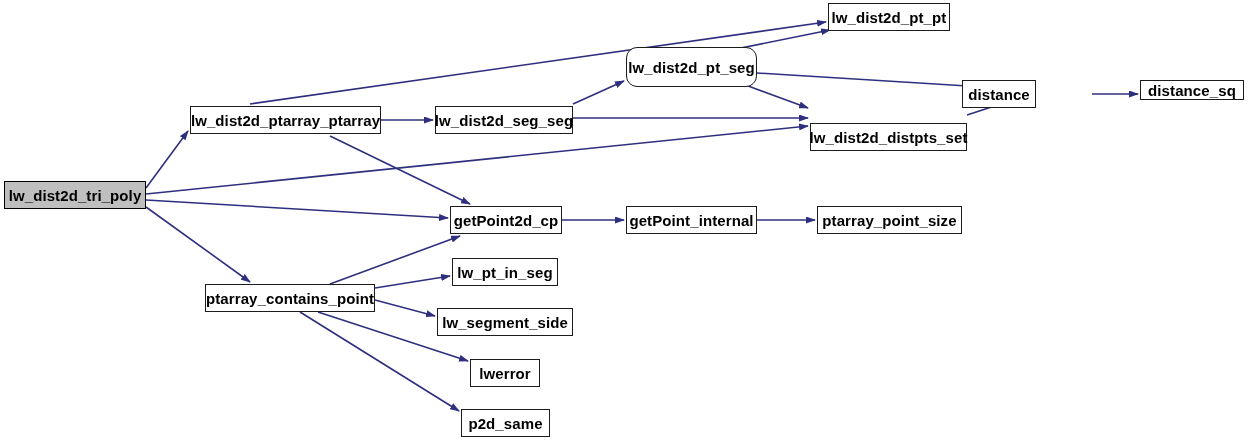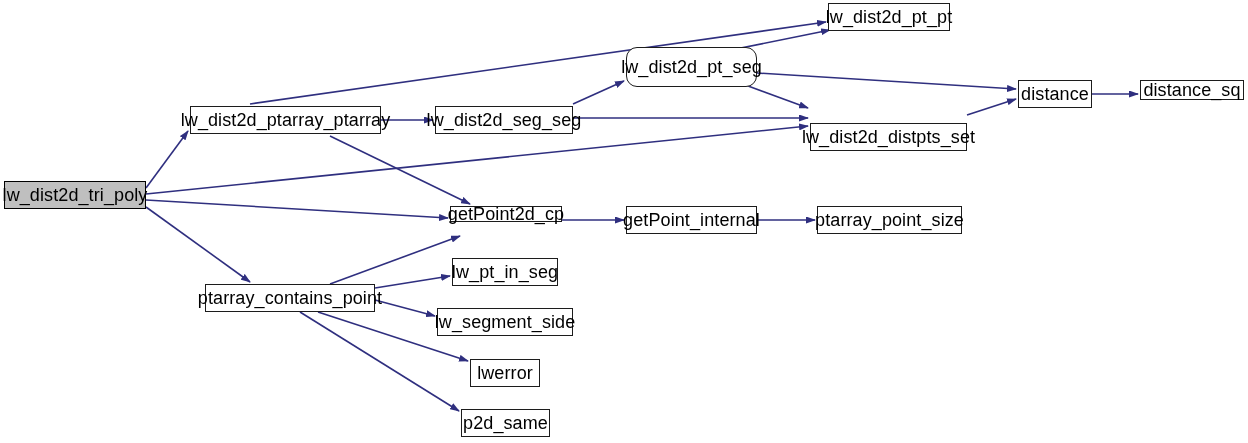--- a/index.html
+++ b/index.html
@@ -24,28 +24,29 @@
     width: 1248px;
     height: 443px;
     pointer-events: none;
   }
   .gnode {
     position: absolute;
     box-sizing: border-box;
     border: 1px solid #1c1c1c;
     background: #ffffff;
     color: #000000;
-    font-size: 18px;
+    font-size: 15px;
     line-height: 1;
     display: flex;
     align-items: center;
     justify-content: center;
     white-space: nowrap;
     letter-spacing: 0.1px;
     z-index: 5;
+    font-weight: bold;
   }
   .gnode.root {
     background: #bfbfbf;
     border-color: #000000;
   }
   .gnode-label {
     display: block;
     pointer-events: none;
   }
 </style>
@@ -95,27 +96,27 @@
       </div>
       <div class="gnode" style="left: 626px; top: 47px; width: 131px; height: 40px; border-radius: 11px;">
         <span class="gnode-label">lw_dist2d_pt_seg</span>
       </div>
       <div class="gnode" style="left: 828px; top: 3px; width: 122px; height: 28px;">
         <span class="gnode-label">lw_dist2d_pt_pt</span>
       </div>
       <div class="gnode" style="left: 810px; top: 106px; width: 157px; height: 28px; margin-top: 17px;">
         <span class="gnode-label">lw_dist2d_distpts_set</span>
       </div>
-      <div class="gnode" style="left: 1018px; top: 80px; width: 74px; height: 28px;">
+      <div class="gnode" style="left: 962px; top: 80px; width: 74px; height: 28px;">
         <span class="gnode-label">distance</span>
       </div>
       <div class="gnode" style="left: 1140px; top: 80px; width: 104px; height: 20px;">
         <span class="gnode-label">distance_sq</span>
       </div>
-      <div class="gnode" style="left: 450px; top: 206px; width: 112px; height: 16px; text-align: right;">
+      <div class="gnode" style="left: 450px; top: 206px; width: 112px; height: 28px; text-align: right;">
         <span class="gnode-label">getPoint2d_cp</span>
       </div>
       <div class="gnode" style="left: 626px; top: 206px; width: 131px; height: 28px;">
         <span class="gnode-label">getPoint_internal</span>
       </div>
       <div class="gnode" style="left: 817px; top: 206px; width: 145px; height: 28px;">
         <span class="gnode-label">ptarray_point_size</span>
       </div>
       <div class="gnode" style="left: 205px; top: 284px; width: 170px; height: 28px;">
         <span class="gnode-label">ptarray_contains_point</span>

